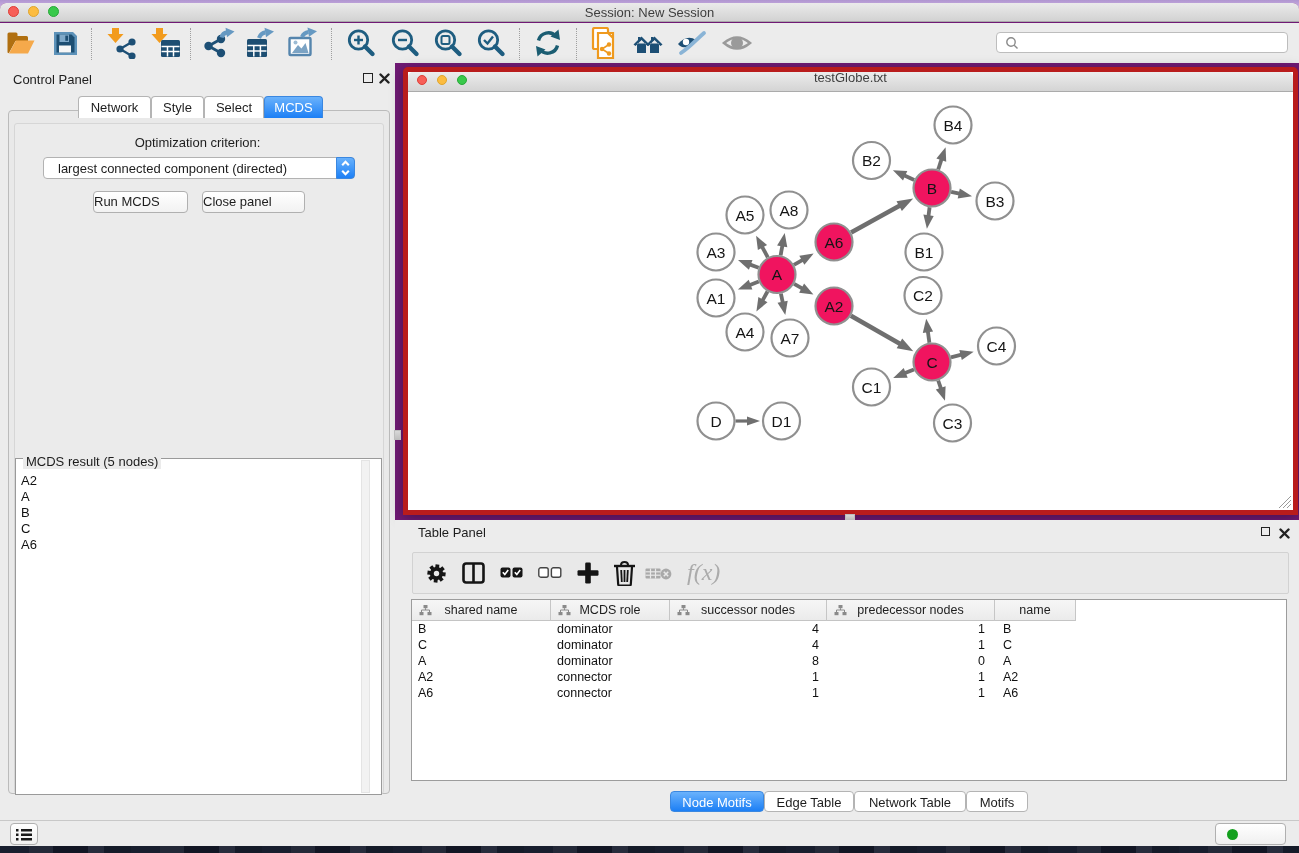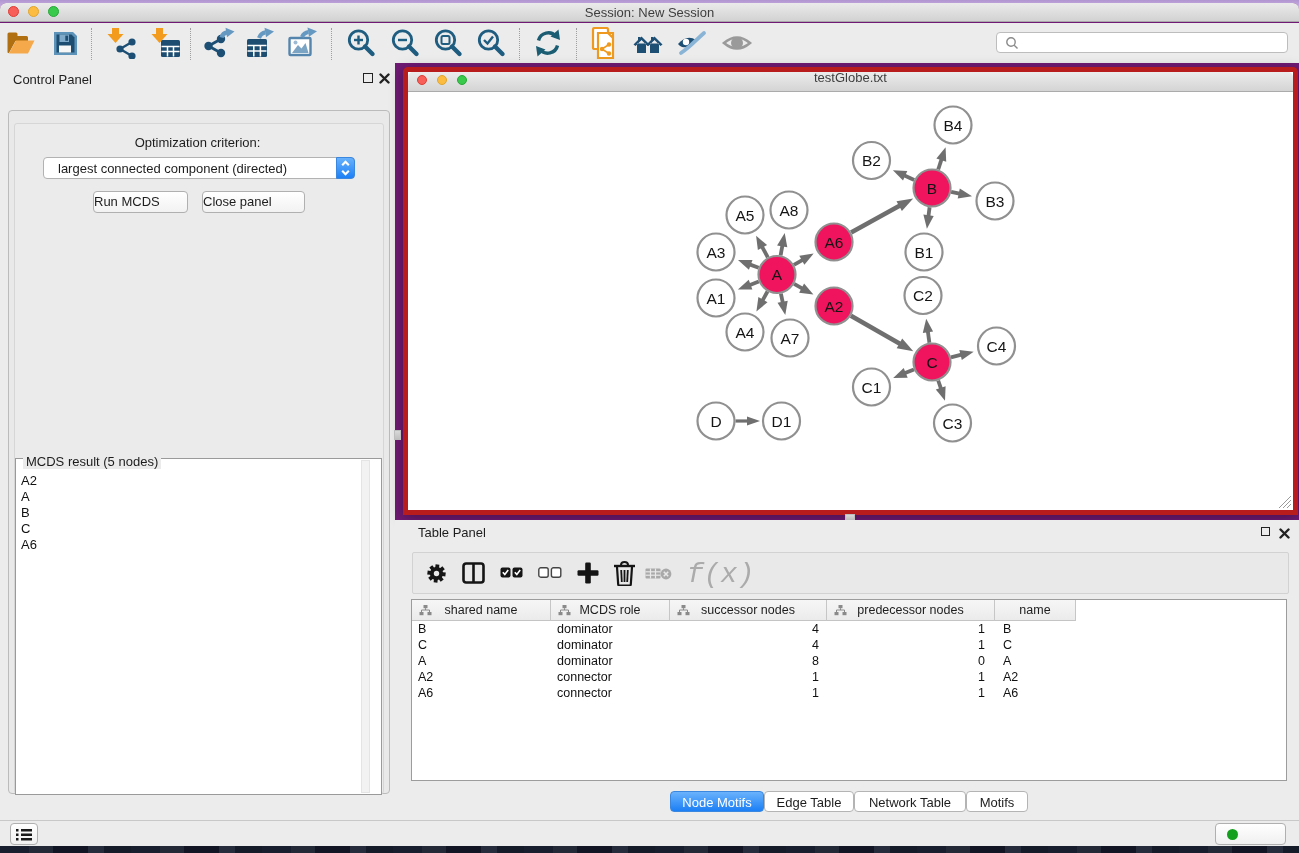--- a/index.html
+++ b/index.html
@@ -213,20 +213,26 @@
     </div>
   </div>
   <div class="abs" id="cpanel">
     <div class="ptitle">Control Panel</div>
     <div class="wc" style="left:363px;top:10px;width:10px;height:10px;border:1.5px solid #222;"></div>
     <svg class="wc" style="left:379px;top:10px" width="11" height="11" viewBox="0 0 11 11">
         <path d="M1.5 1.5 L9.5 9.5 M9.5 1.5 L1.5 9.5" stroke="#222" stroke-width="2.4" stroke-linecap="round"></path>
       </svg>
     <div class="abs" id="cpbox"></div>
     <div class="abs" id="cpinner"></div>
+    <div class="tabrow">
+      <div class="tab" style="left:78px;width:73px;">Network</div>
+      <div class="tab" style="left:151px;width:53px;">Style</div>
+      <div class="tab" style="left:204px;width:60px;">Select</div>
+      <div class="tab sel" style="left:264px;width:59px;">MCDS</div>
+    </div>
     <div class="abs" id="dropdown">
         <span>largest connected component (directed)</span>
       <div id="dropbtn">
         <svg width="17" height="20" viewBox="0 0 17 20" style="position:absolute;left:0;top:0">
           <path d="M5.2 7.2 L8.5 3.8 L11.8 7.2" fill="none" stroke="#ffffff" stroke-width="2.1"></path>
           <path d="M5.2 12.8 L8.5 16.2 L11.8 12.8" fill="none" stroke="#ffffff" stroke-width="2.1"></path>
         </svg>
       </div>
     </div>
     <div class="abs" id="optlabel">Optimization criterion:</div>
@@ -385,21 +391,21 @@
   <rect x="0.5" y="1.5" width="15" height="10" rx="1" fill="#a9a9a9"></rect>
   <g stroke="#e9e9e9" stroke-width="1.2">
             <line x1="0.5" y1="4.8" x2="15.5" y2="4.8"></line>
             <line x1="0.5" y1="8.2" x2="15.5" y2="8.2"></line>
   <line x1="5.5" y1="1.5" x2="5.5" y2="11.5"></line>
             <line x1="10.5" y1="1.5" x2="10.5" y2="11.5"></line>
           </g>
   <circle cx="21" cy="7" r="5.4" fill="#a9a9a9"></circle>
   <path d="M18.8 4.8 L23.2 9.2 M23.2 4.8 L18.8 9.2" stroke="#e9e9e9" stroke-width="1.6"></path>
 </svg>
-<div style="position:absolute;left:274px;top:6px;width:50px;font-family:Liberation Mono, monospace;font-style:italic;font-size:28px;color:#ababab;">f(x)</div>
+<div style="position:absolute;left:274px;top:6px;width:50px;font-family:Liberation Serif, serif;font-style:italic;font-size:24px;color:#ababab;">f(x)</div>
 
     </div>
     <div class="abs" id="ttable">
       <div id="thead" style="width:664px;">
               <div class="th" style="left:0;width:139px;">
             <svg width="13" height="11" viewBox="0 0 13 11" style="position:absolute;left:7px;top:5px">
               <g fill="#8a8a8a">
                 <rect x="4.5" y="0" width="4" height="3.2"></rect>
                 <rect x="0.5" y="7" width="4" height="3.2"></rect>
                 <rect x="8.5" y="7" width="4" height="3.2"></rect>

